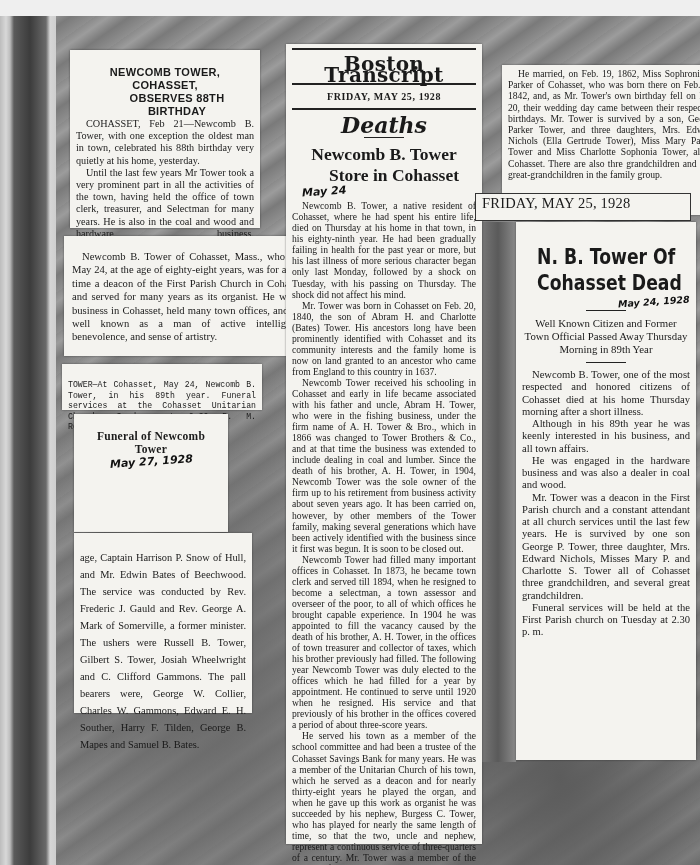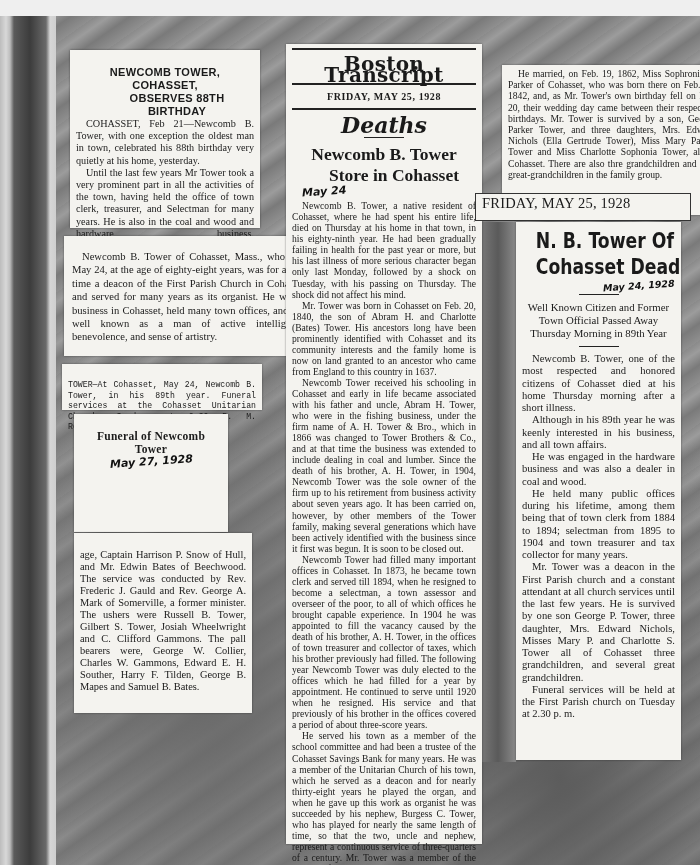--- a/index.html
+++ b/index.html
@@ -35,37 +35,37 @@
   .hand {
     font-family:"DejaVu Sans", sans-serif; font-style:italic; font-weight:bold;
     color:#111; font-size:11px; display:inline-block; transform:rotate(-4deg);
   }
 
   
   #clip-birthday { left:70px; top:50px; width:190px; height:178px; }
   #clip-deacon  { left:64px; top:236px; width:252px; height:120px; font-size:10.6px; line-height:13.4px; padding:14px 8px 4px; }
   #clip-notice  { left:62px; top:364px; width:200px; height:46px; font-family:"Liberation Mono", monospace; font-size:8.2px; line-height:10.6px; }
   #clip-funeral { left:74px; top:414px; width:154px; height:118px; font-size:10.6px; line-height:13.2px; }
-  #clip-funeral2{ left:74px; top:533px; width:178px; height:180px; font-size:10.4px; line-height:12px; }
+  #clip-funeral2{ left:74px; top:533px; width:178px; height:180px; font-size:10.4px; line-height:17px; }
 
   
   #clip-transcript { left:286px; top:44px; width:196px; height:800px; padding:4px 6px; font-size:9.6px; line-height:11.05px; }
   .masthead {
     font-family:"DejaVu Serif", serif; font-weight:bold; font-size:20px;
     text-align:center; border-top:2px solid #222; border-bottom:2px solid #222; padding:9px 0 2px; letter-spacing:.3px;
   }
   .dateline { font-family:"Liberation Serif", serif; font-weight:bold; text-align:center; font-size:10px; letter-spacing:.6px; padding:6px 0; border-bottom:2px solid #222; }
   .deaths { font-family:"DejaVu Serif", serif; font-style:italic; font-weight:bold; font-size:22px; text-align:center; margin:10px 0 6px; }
   .rule { width:40px; height:1px; background:#222; margin:0 auto 6px; }
   .headline { font-family:"Liberation Serif", serif; font-weight:bold; font-size:17.5px; line-height:21px; text-align:center; }
 
   
   #clip-married { left:502px; top:42px; width:220px; height:150px; font-size:9.6px; line-height:11.2px; padding:3px 6px;margin-top:23px; }
   #clip-friday { left:476px; top:194px; width:214px; height:26px; font-size:14.5px; font-family:"Liberation Serif", serif; padding:3px 6px; box-shadow:0 0 0 1px #333; }
-  #clip-dead { left:516px; top:222px; width:165px; height:538px; font-size:10.6px; line-height:12.25px; padding:6px 6px; }
+  #clip-dead { left:516px; top:222px; width:180px; height:538px; font-size:10.6px; line-height:12.25px; padding:22px 6px; }
   .bighead { font-family:"DejaVu Sans", sans-serif; font-weight:bold; font-size:21px; line-height:26px; text-align:center; transform:scaleX(.82); transform-origin:center; white-space:nowrap; }
   .subhead { text-align:center; font-size:10.8px; line-height:13px; margin:6px 0; }
   .shadow-strip { position:absolute; left:480px; top:222px; width:36px; height:540px; background:linear-gradient(90deg,#7a7a7a,#5a5a5a 50%,#8a8a8a); }
 </style>
 </head>
 <body>
 
 <div class="page">
   <div class="top-strip"></div>
   <div class="binding-left"></div>
@@ -122,17 +122,16 @@
   <div class="clip" id="clip-dead">
     <div class="bighead">N. B. Tower Of</div>
     <div class="bighead">Cohasset Dead</div>
     <div style="text-align:right;height:14px"><span class="hand" style="font-size:9.5px">May 24, 1928</span></div>
     <div class="rule"></div>
     <div class="subhead">Well Known Citizen and Former Town Official Passed Away Thursday Morning in 89th Year</div>
     <div class="rule"></div>
     <p>Newcomb B. Tower, one of the most respected and honored citizens of Cohasset died at his home Thursday morning after a short illness.</p>
     <p>Although in his 89th year he was keenly interested in his business, and all town affairs.</p>
     <p>He was engaged in the hardware business and was also a dealer in coal and wood.</p>
-    <p>He held many public offices during his lifetime, among them being that of town clerk from 1884 to 1894; selectman from 1895 to 1904 and town treasurer and tax collector for many years.</p>
     <p>Mr. Tower was a deacon in the First Parish church and a constant attendant at all church services until the last few years. He is survived by one son George P. Tower, three daughter, Mrs. Edward Nichols, Misses Mary P. and Charlotte S. Tower all of Cohasset three grandchildren, and several great grandchildren.</p>
     <p>Funeral services will be held at the First Parish church on Tuesday at 2.30 p. m.</p>
   </div>
 </div>
 
 </body></html>

